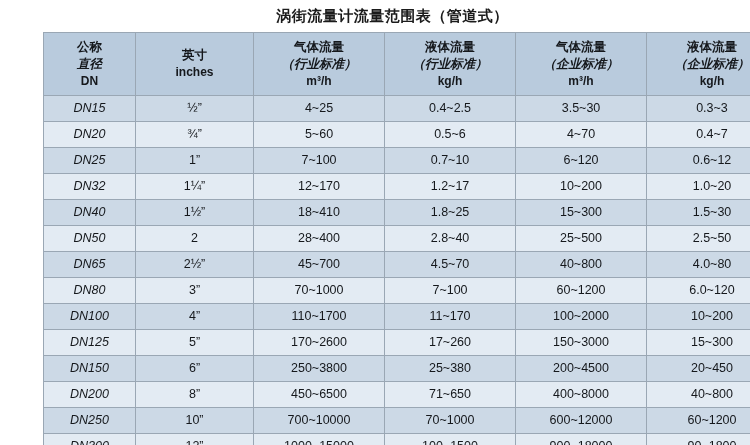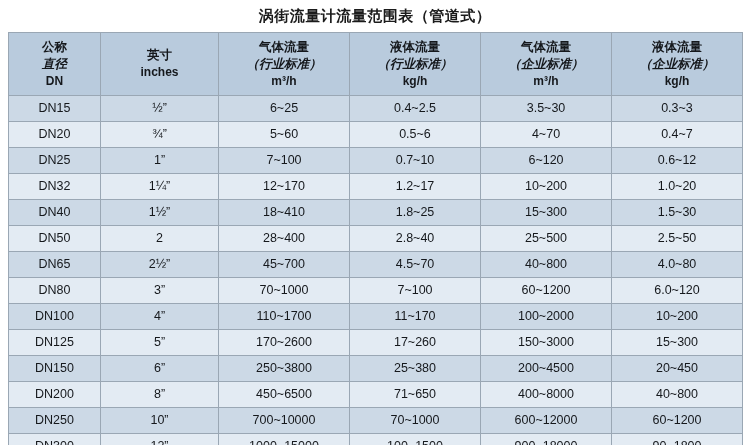--- a/index.html
+++ b/index.html
@@ -12,20 +12,21 @@
     background: #ffffff;
     font-family: "Liberation Sans", sans-serif;
     overflow: hidden;
   }
   .page {
     width: 750px;
     height: 445px;
     position: relative;
     box-sizing: border-box;
     background: #ffffff;
+    padding-left: 35px;
   }
   .title {
     text-align: center;
     font-size: 15px;
     font-weight: bold;
     color: #1b1b1b;
     padding: 7px 0 6px 0;
     letter-spacing: 0.5px;
   }
   table.flow-table {
@@ -70,20 +71,21 @@
   }
   tbody tr.even td {
     background: #ccd9e6;
   }
   tbody tr.odd td {
     background: #e3ebf3;
     text-align: center;
   }
   tbody td.col-dn {
     font-weight: normal;
+    font-style: italic;
   }
   tbody td.col-in {
     text-align: center;
   }
   
   col.c0 { width: 92px; }
   col.c1 { width: 118px; }
   col.c2 { width: 131px; }
   col.c3 { width: 131px; }
   col.c4 { width: 131px; }
@@ -136,21 +138,21 @@
           <span class="hl">液体流量</span>
           <span class="sub">（企业标准）</span>
           <span class="small">kg/h</span>
         </th>
       </tr>
     </thead>
     <tbody>
       <tr class="even">
         <td class="col-dn">DN15</td>
         <td class="col-in">½”</td>
-        <td>6~25</td>
+        <td>4~25</td>
         <td>0.4~2.5</td>
         <td>3.5~30</td>
         <td>0.3~3</td>
       </tr>
       <tr class="odd">
         <td class="col-dn">DN20</td>
         <td class="col-in">¾”</td>
         <td>5~60</td>
         <td>0.5~6</td>
         <td>4~70</td>

